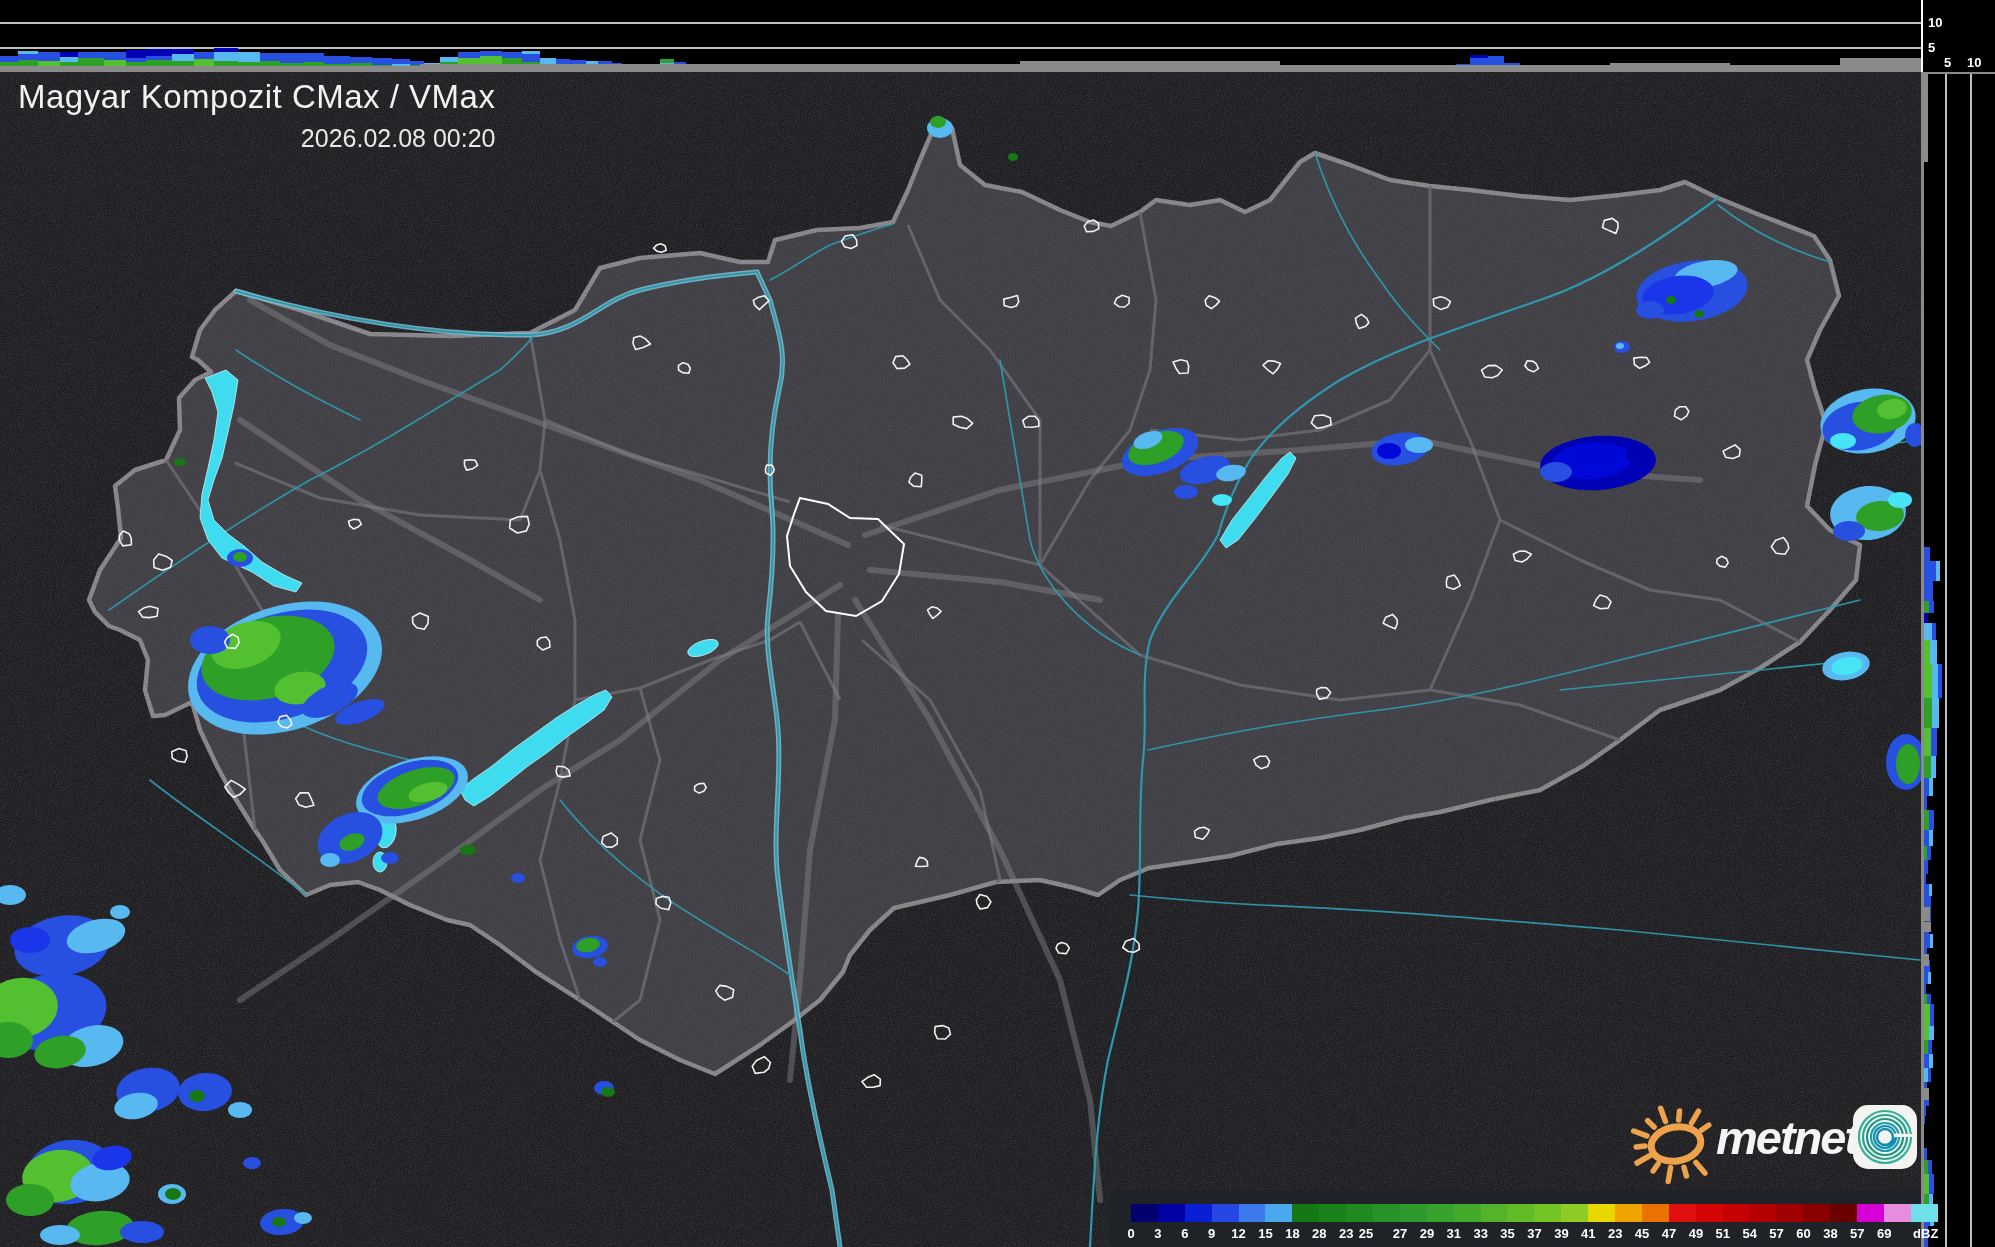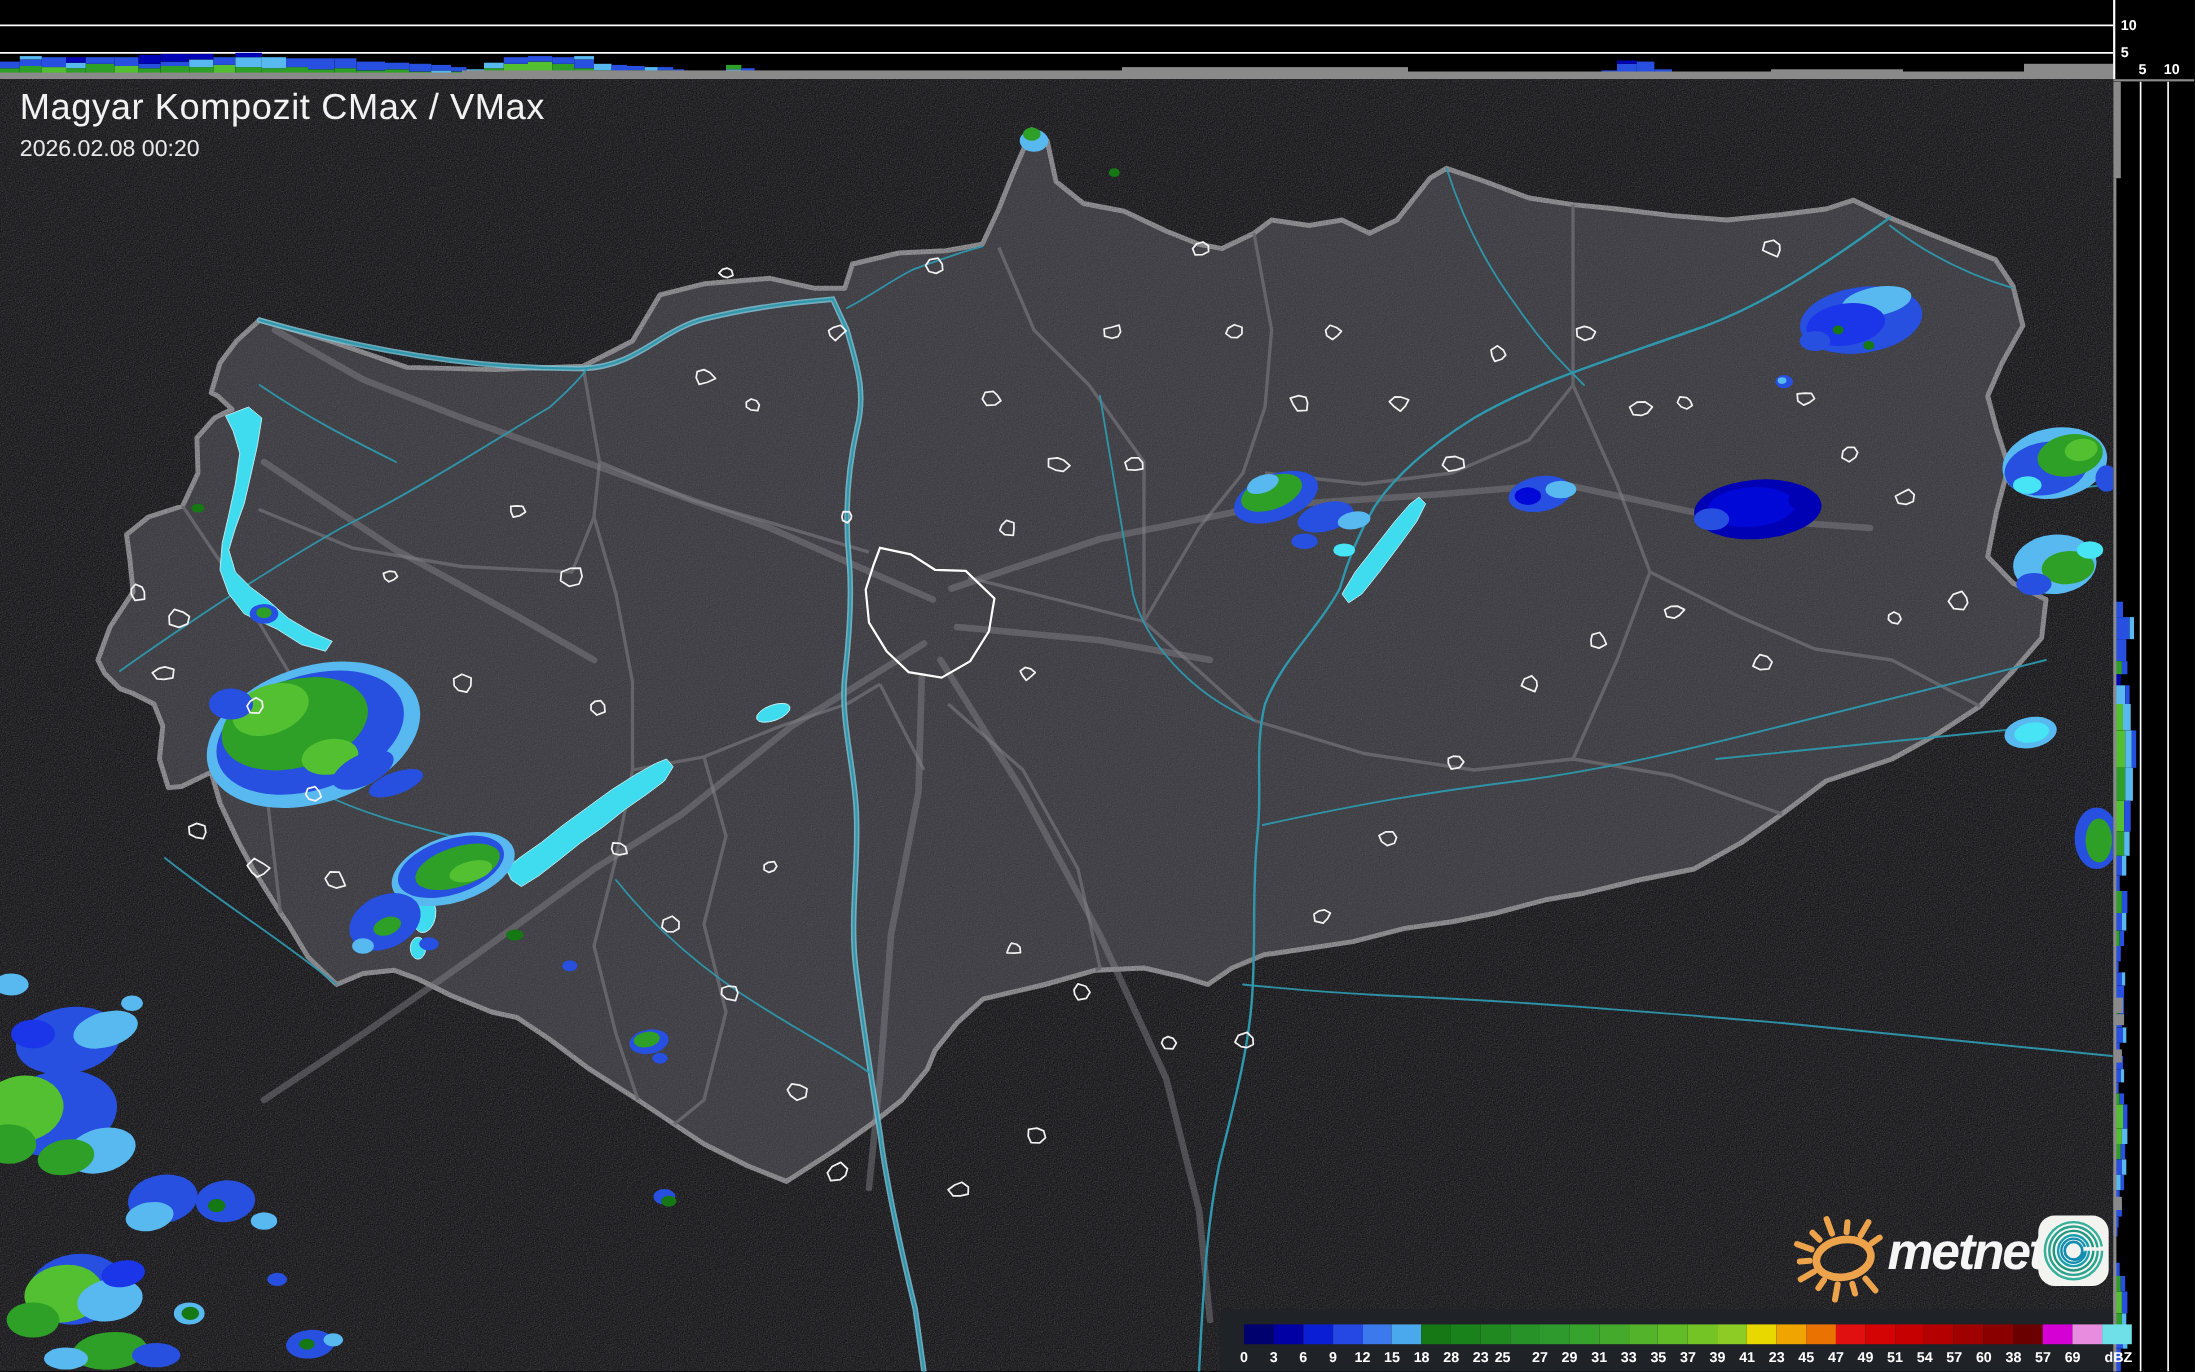--- a/index.html
+++ b/index.html
@@ -1,27 +1,27 @@
 <!DOCTYPE html>
 <html><head>
 <meta charset="utf-8">
 <style>
   html,body{margin:0;padding:0;background:#000;}
   .screen{position:relative;width:1995px;height:1247px;background:#000;overflow:hidden;
-          font-family:"Liberation Sans",sans-serif;}
+          font-family:"Liberation Sans",sans-serif;text-align:right;}
   .top-strip{position:absolute;left:0;top:0;width:1921px;height:72px;background:#000;}
   .corner-box{position:absolute;left:1921px;top:0;width:74px;height:72px;background:#000;
               border-left:2px solid #fff;box-sizing:border-box;}
   .right-panel{position:absolute;left:1921px;top:72px;width:74px;height:1175px;background:#000;
                border-top:2px solid #8a8a8a;box-sizing:border-box;}
   .map-area{position:absolute;left:0;top:72px;width:1921px;height:1047px;background:#36363b;}
   .axis-label{position:absolute;color:#fff;font-size:13px;font-weight:bold;line-height:13px;}
   .title-block{position:absolute;left:18px;top:6px;color:#f2f2f2;}
   .title-block .t1{font-size:33px;letter-spacing:.5px;}
-  .title-block .t2{font-size:21px;margin-top:8px;color:#e9e9e9;}
+  .title-block .t2{font-size:25px;margin-top:8px;color:#e9e9e9;}
   .legend{position:absolute;left:1109px;top:1118px;width:812px;height:57px;
           background:#1f2227;border-radius:6px 0 0 0;}
   .legend-bar{position:absolute;left:22px;top:14px;height:18px;display:flex;}
   .legend-cell{height:18px;}
   .legend-labels{position:absolute;left:22px;top:36px;height:16px;}
   .legend-label{position:absolute;color:#fff;font-size:13px;font-weight:bold;transform:translateX(-50%);}
   .legend-unit{position:absolute;color:#fff;font-size:13px;font-weight:bold;}
   .logo{position:absolute;left:1630px;top:1020px;width:290px;height:92px;}
   .logo-text{position:absolute;left:86px;top:18px;color:#f5f5f5;font-size:47px;font-weight:bold;
              font-style:italic;letter-spacing:-2px;}

